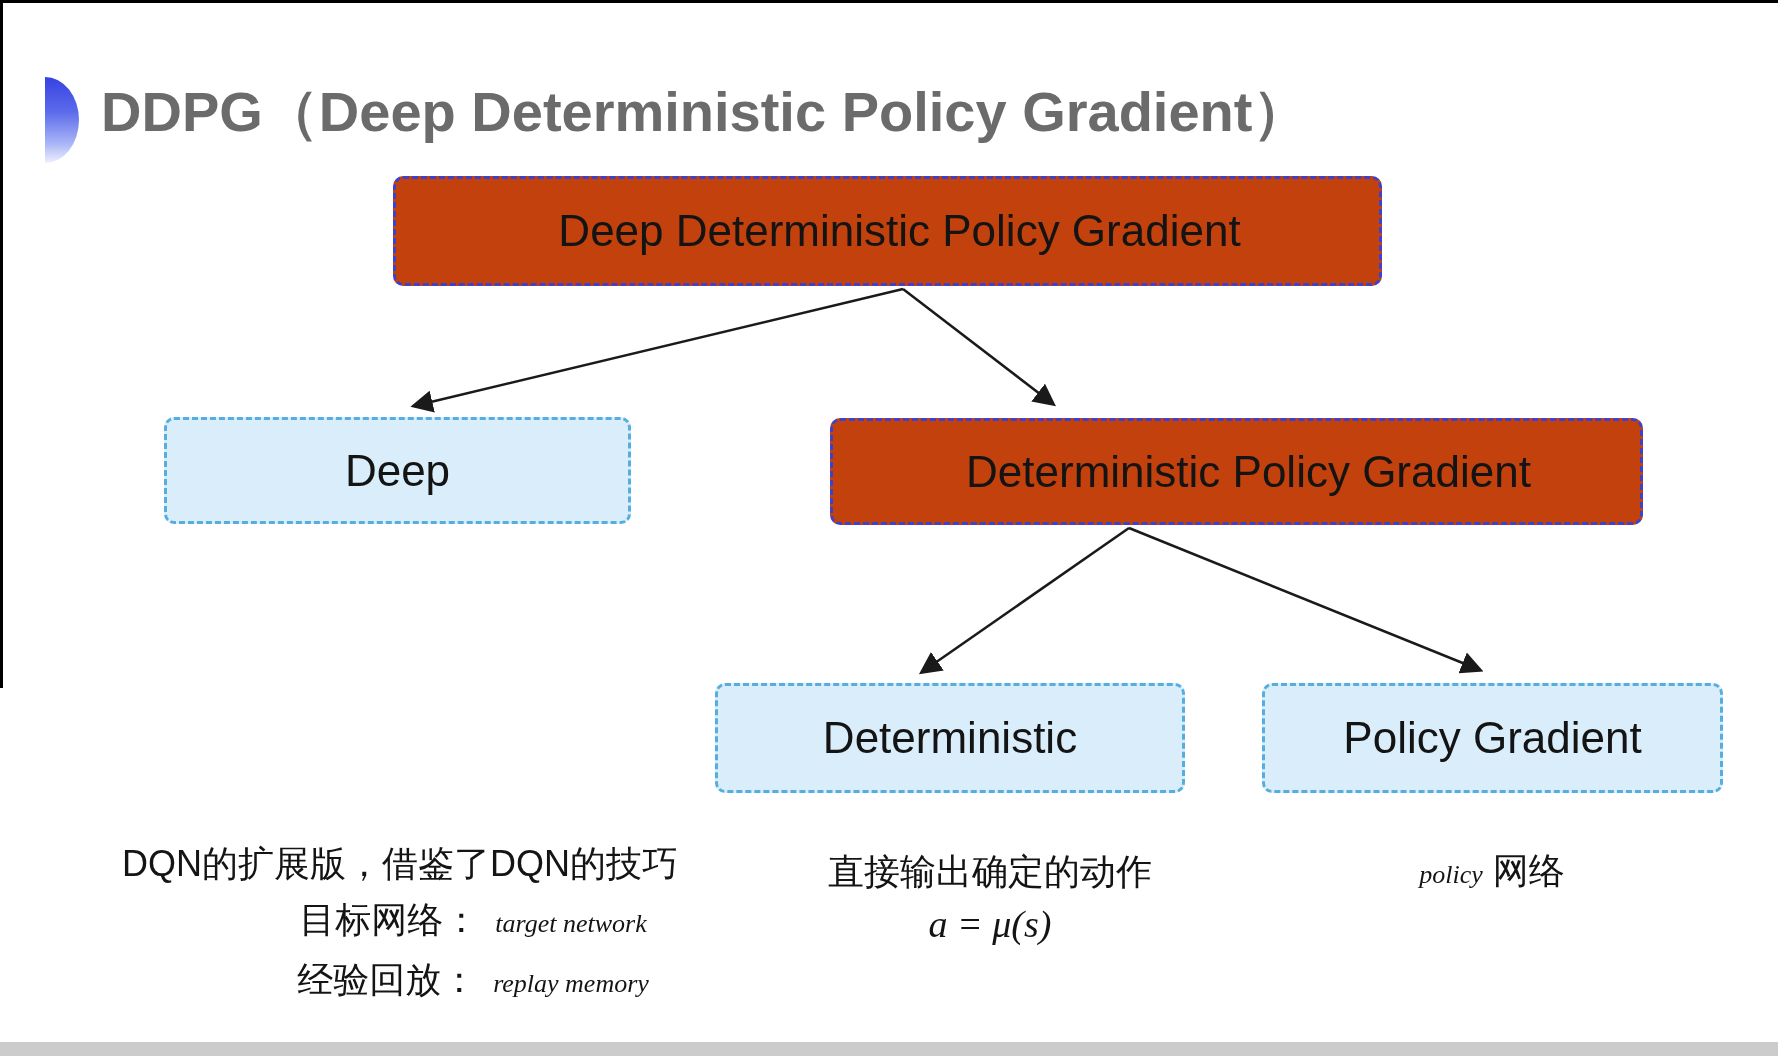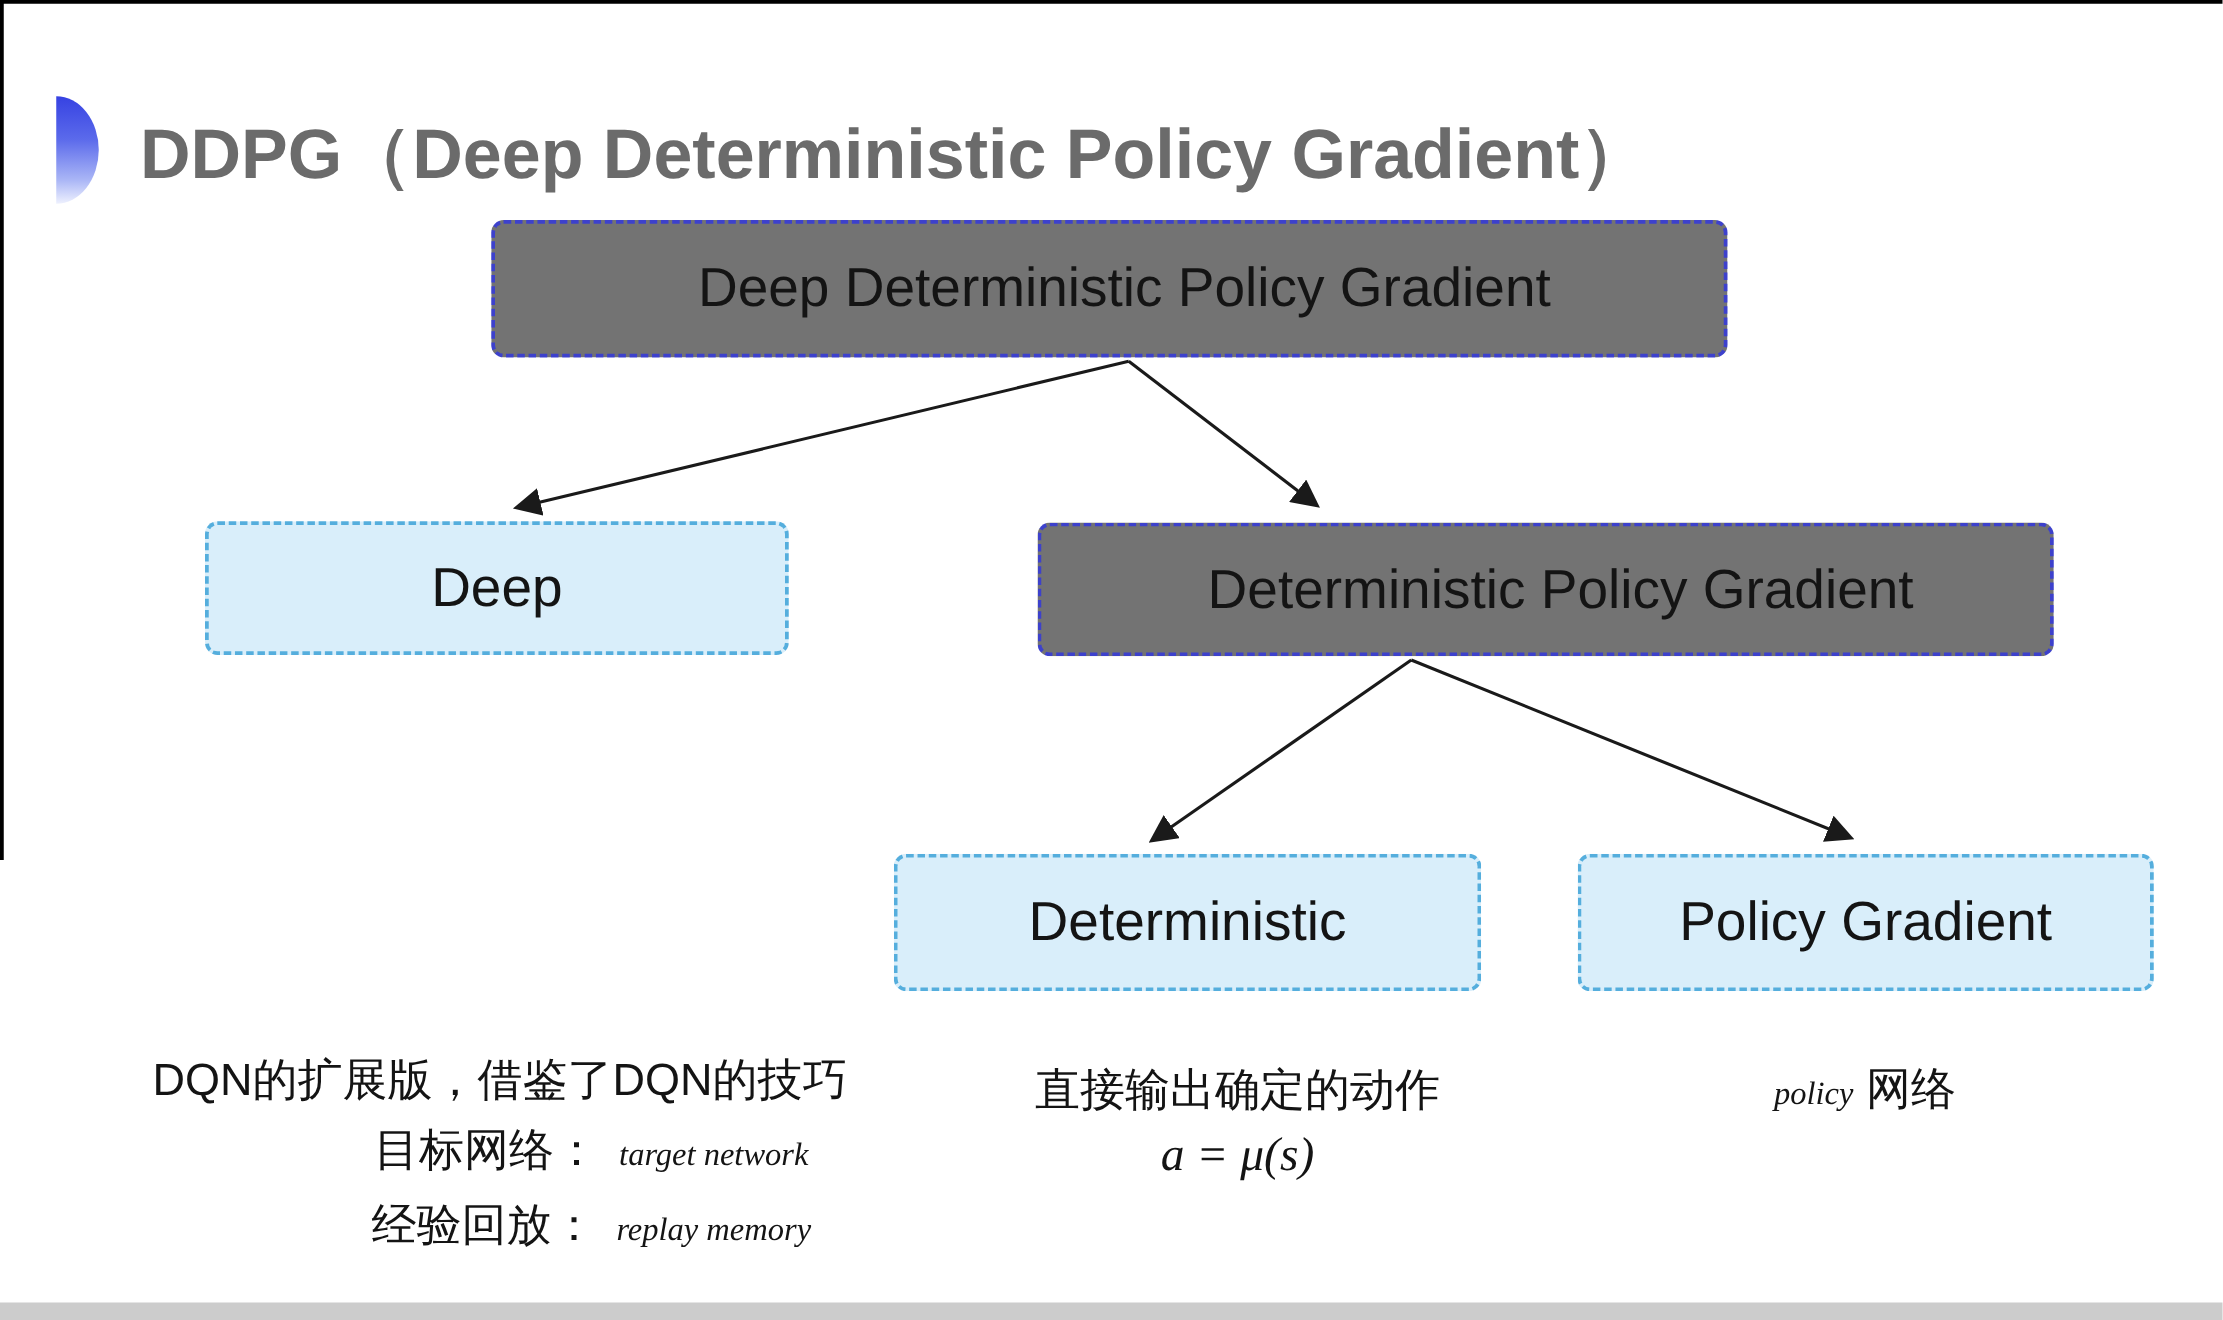--- a/index.html
+++ b/index.html
@@ -10,30 +10,30 @@
   .frame-top{position:absolute;left:0;top:0;width:1778px;height:3px;background:#000;}
   .frame-left{position:absolute;left:0;top:0;width:3px;height:688px;background:#000;}
   .bottom-strip{position:absolute;left:0;top:1042px;width:1778px;height:14px;background:#cccccc;}
 
   .bullet{
     position:absolute;left:45px;top:77px;width:34px;height:86px;
     border-radius:0 100% 100% 0 / 0 50% 50% 0;
     background:linear-gradient(180deg,#3642e2 0%,#5b6aeb 40%,#aab6f6 78%,#eef1fe 100%);
   }
   .page-title{
-    position:absolute;left:100px;top:74px;margin:12px;
+    position:absolute;left:100px;top:74px;margin:1px;
     font-size:56px;font-weight:600;color:#6b6b6b;letter-spacing:0px;white-space:nowrap;
   }
 
   .node{
     position:absolute;display:flex;align-items:center;justify-content:center;
     border-radius:10px;color:#141414;font-size:44px;font-weight:400;
     box-sizing:border-box;
   }
-  .node.purple{background:#737373;border:3px dashed #3d41cc;padding-left:24px;}
+  .node.purple{background:#c2410c;border:3px dashed #3d41cc;padding-left:24px;}
   .node.cyan{background:#d9eefa;border:3px dashed #55aedd;}
 
   .node-root{left:393px;top:176px;width:989px;height:110px;}
   .node-deep{left:164px;top:417px;width:467px;height:107px;justify-content:center;}
   .node-dpg{left:830px;top:418px;width:813px;height:107px;}
   .node-det{left:715px;top:683px;width:470px;height:110px;}
   .node-pg{left:1262px;top:683px;width:461px;height:110px;}
 
   .arrow-layer{position:absolute;left:0;top:0;width:1778px;height:1056px;pointer-events:none;}
   .arrow-layer line{stroke:#1a1a1a;stroke-width:2.5;}

